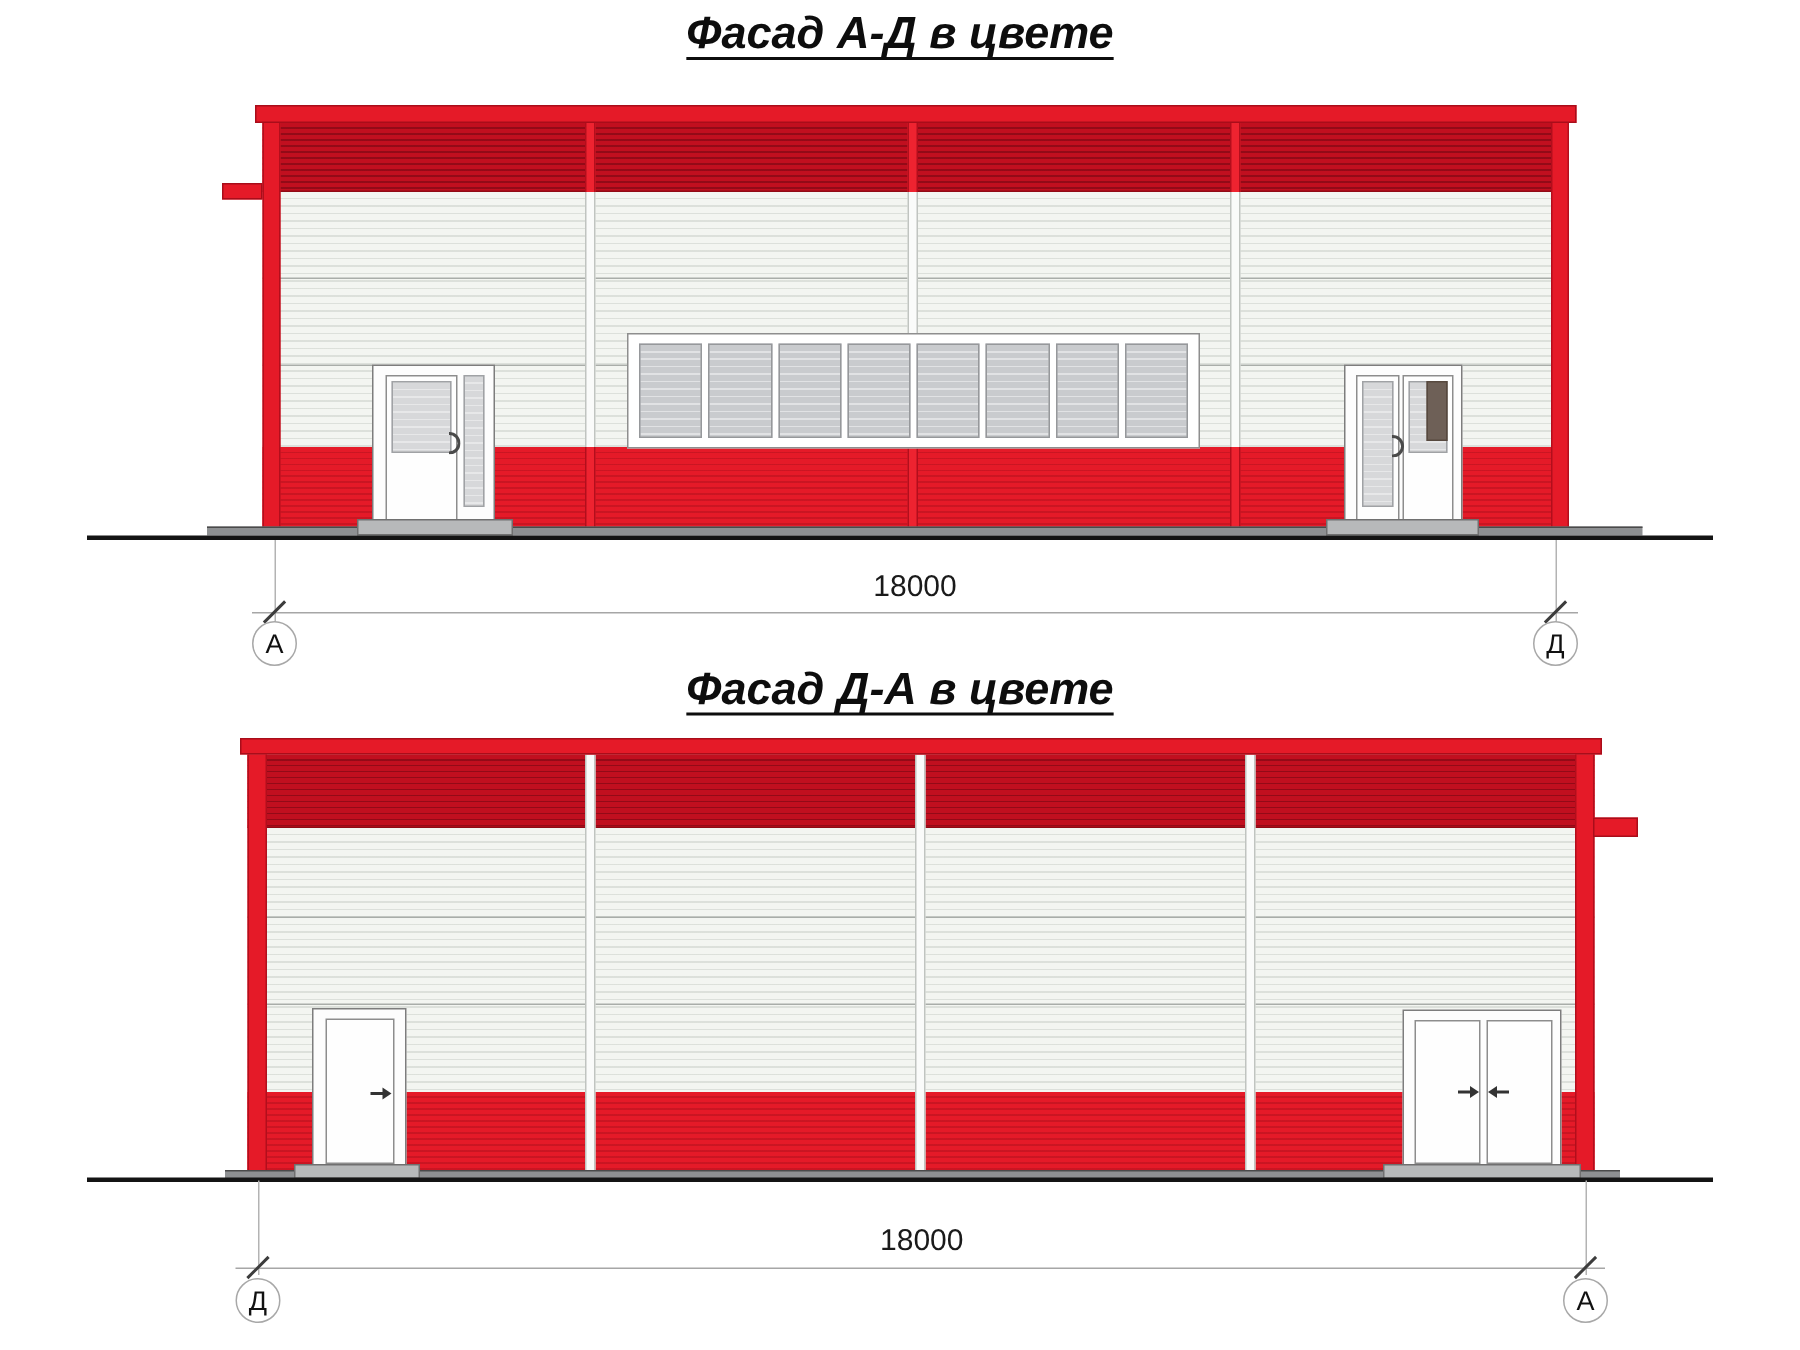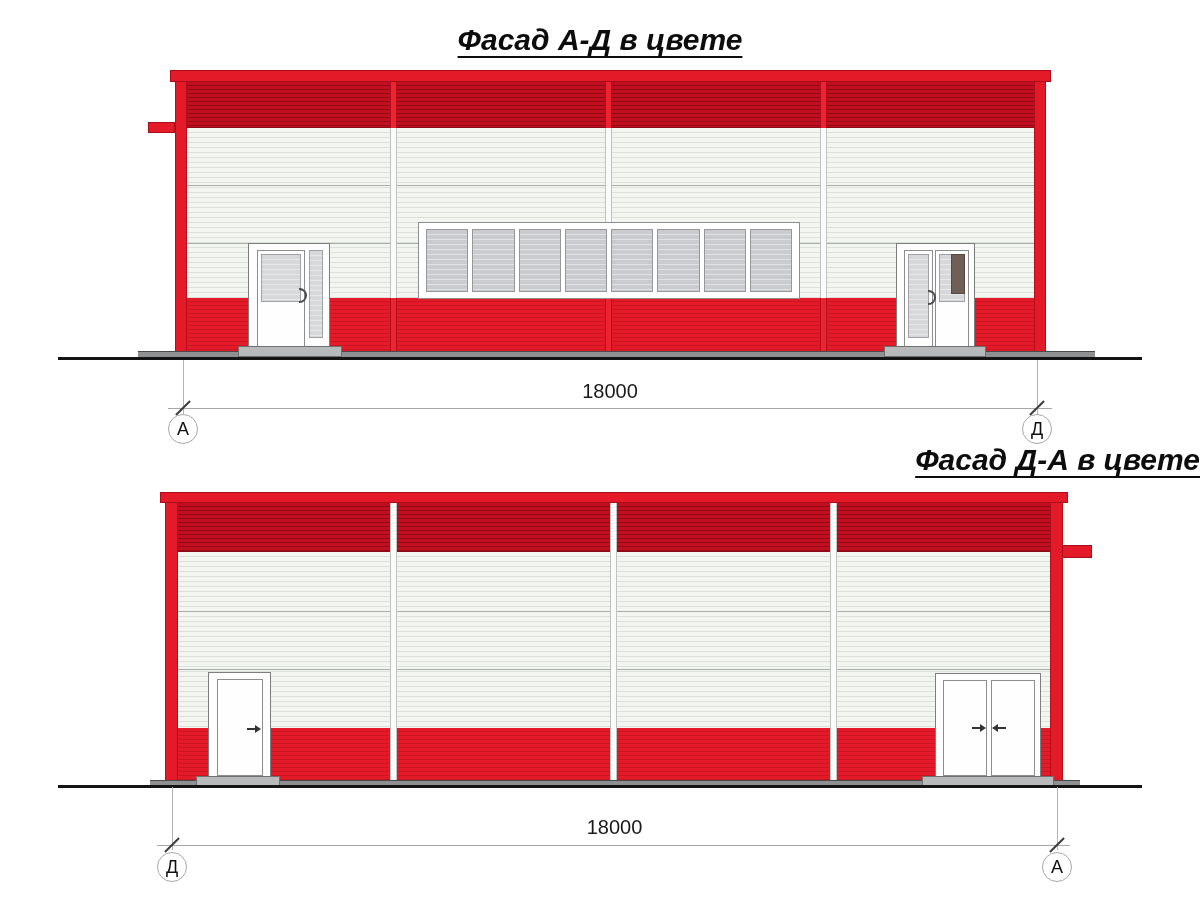--- a/index.html
+++ b/index.html
@@ -80,21 +80,21 @@
     position:absolute;width:30px;height:30px;border-radius:50%;border:1px solid #a8a8a8;
     background:#ffffff;box-sizing:border-box;text-align:center;line-height:28px;
     font-size:18px;color:#111;
   }
 </style>
 </head>
 <body>
 
 <div id="canvas">
 
-  <div class="title" style="top:23px;">Фасад А-Д в цвете</div>
+  <div class="title" style="top:6px;">Фасад А-Д в цвете</div>
 
   <div class="building" style="left:175px;top:70px;width:871px;height:282px;">
 
     <div class="wall" style="left:0;top:58px;width:871px;height:170px;"></div>
     <div class="seam" style="left:0;top:115px;width:871px;"></div>
     <div class="seam" style="left:0;top:173px;width:871px;"></div>
 
     <div class="mullion-white" style="left:215px;top:58px;height:170px;"></div>
     <div class="mullion-white" style="left:430px;top:58px;height:170px;"></div>
     <div class="mullion-white" style="left:645px;top:58px;height:170px;"></div>
@@ -152,21 +152,21 @@
 
   <div class="ext-line" style="left:183px;top:360px;height:55px;"></div>
   <div class="ext-line" style="left:1037px;top:360px;height:55px;"></div>
   <div class="dim-line" style="left:168px;top:408px;width:884px;"></div>
   <div class="tick" style="left:173px;top:407px;"></div>
   <div class="tick" style="left:1027px;top:407px;"></div>
   <div class="dim-text" style="left:183px;top:380px;width:854px;">18000</div>
   <div class="axis-circle" style="left:168px;top:414px;">А</div>
   <div class="axis-circle" style="left:1022px;top:414px;">Д</div>
 
-  <div class="title" style="top:443px;text-align:right;">Фасад Д-А в цвете</div>
+  <div class="title" style="top:443px;">Фасад Д-А в цвете</div>
 
   <div class="building" style="left:165px;top:492px;width:898px;height:289px;">
 
     <div class="wall" style="left:0;top:60px;width:898px;height:176px;"></div>
     <div class="seam" style="left:0;top:119px;width:898px;"></div>
     <div class="seam" style="left:0;top:177px;width:898px;"></div>
 
     <div class="band-dark" style="left:0;top:11px;width:898px;height:49px;"></div>
     <div class="band-bright" style="left:0;top:236px;width:898px;height:53px;"></div>
 

